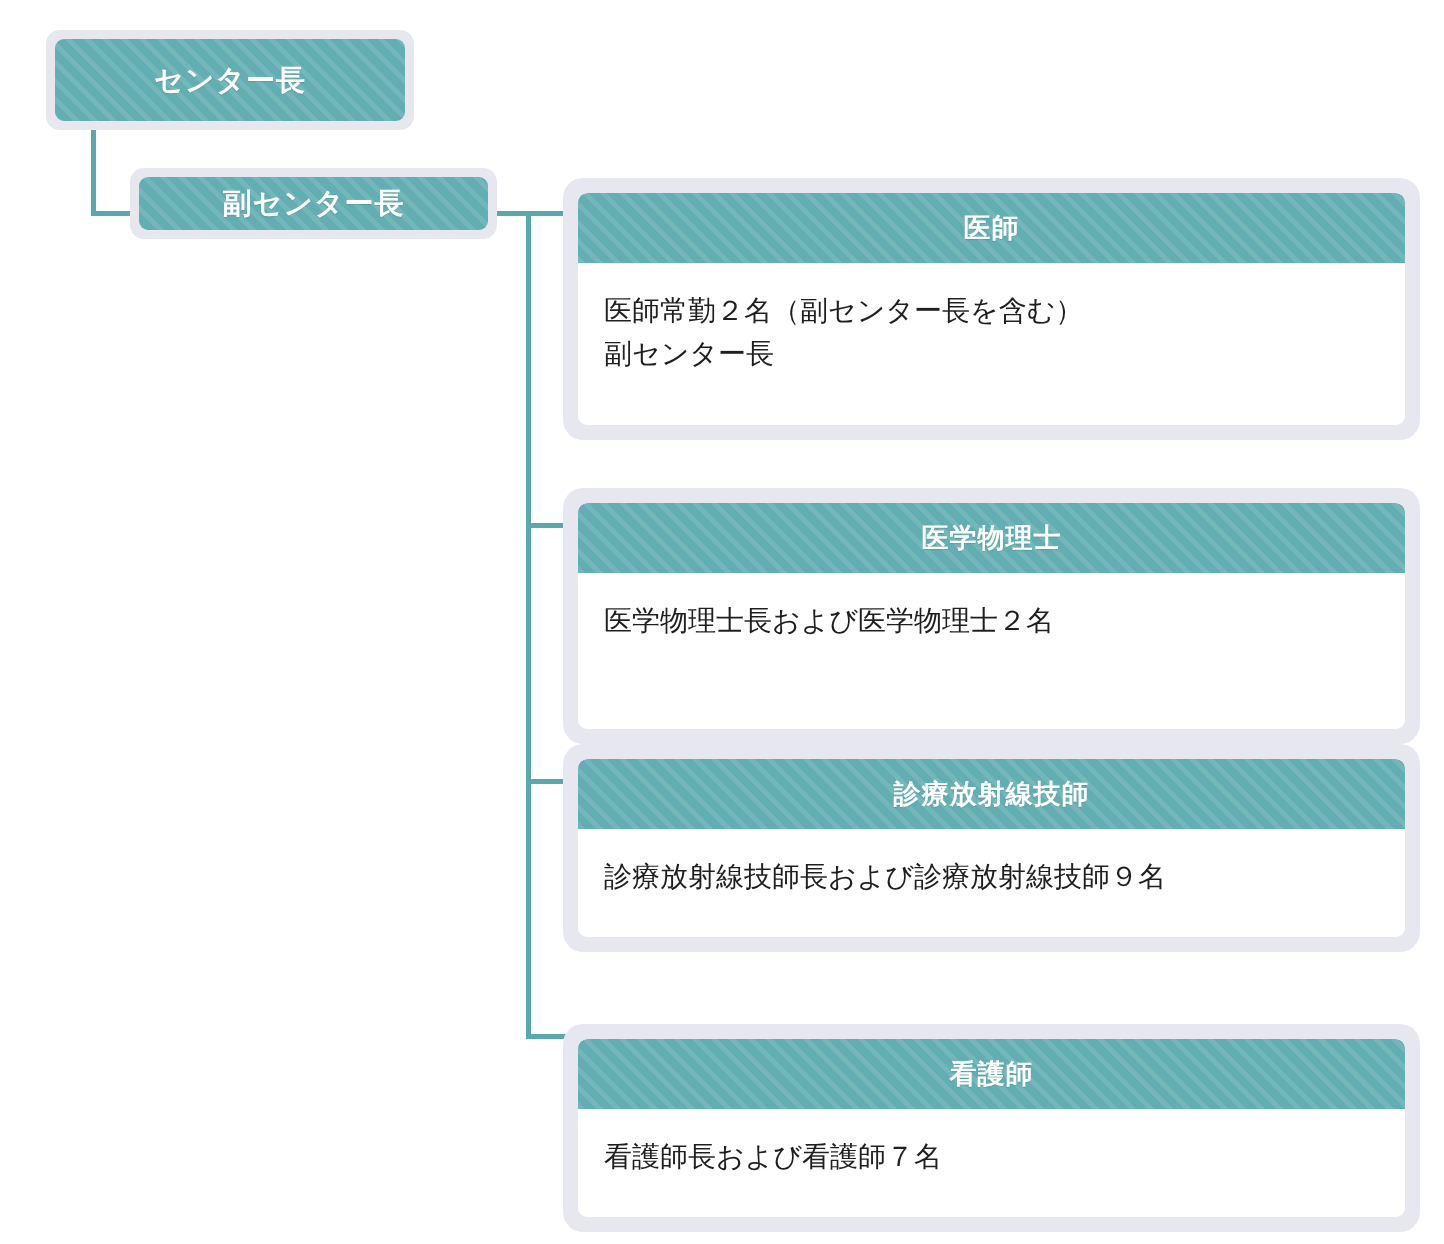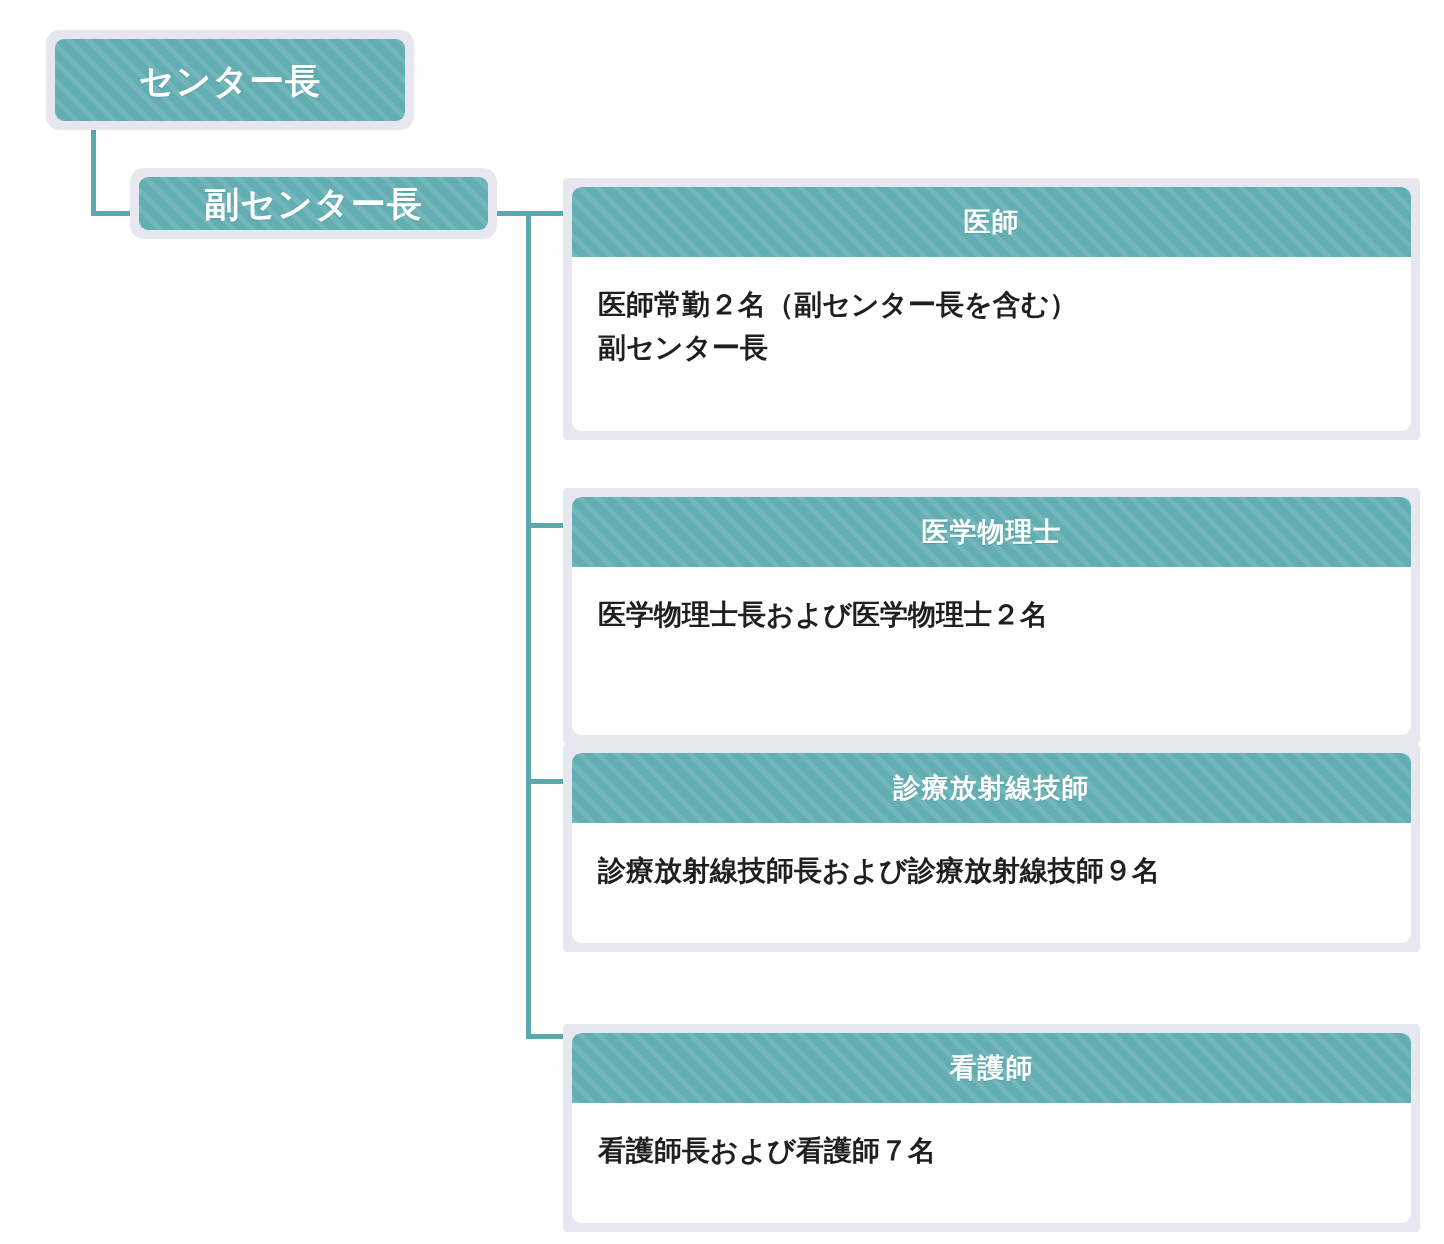--- a/index.html
+++ b/index.html
@@ -45,39 +45,39 @@
     width: 100%;
     height: 100%;
     border-radius: 9px;
     display: flex;
     align-items: center;
     justify-content: center;
     box-sizing: border-box;
   }
   .node-label {
     color: #ffffff;
-    font-size: 35px;
+    font-size: 29px;
     font-weight: 700;
     letter-spacing: 1px;
     line-height: 1;
     text-shadow: 0 1px 1px rgba(0,0,0,0.10);
   }
 
   #node-director   { left: 46px;  top: 30px;  width: 368px; height: 100px; }
   #node-deputy     { left: 130px; top: 168px; width: 367px; height: 71px;  }
 
   
   .card-frame {
     position: absolute;
     left: 563px;
     width: 857px;
     background: #e7e7f0;
-    border-radius: 4px;
-    box-sizing: border-box;
-    padding: 9px;
+    border-radius: 20px;
+    box-sizing: border-box;
+    padding: 15px;
   }
   .card-inner {
     width: 100%;
     height: 100%;
     background: #ffffff;
     border-radius: 9px;
     overflow: hidden;
     box-sizing: border-box;
     display: flex;
     flex-direction: column;
@@ -101,21 +101,20 @@
   .card-body {
     flex: 1 1 auto;
     padding: 26px 26px 0 26px;
     box-sizing: border-box;
   }
   .card-line {
     color: #1f1f1f;
     font-size: 28px;
     line-height: 1.55;
     white-space: nowrap;
-    font-weight: bold;
   }
 
   #card-0 { top: 178px;  height: 262px; }
   #card-1 { top: 488px;  height: 256px; }
   #card-2 { top: 744px;  height: 208px; }
   #card-3 { top: 1000px; height: 208px; margin-top: 24px; }
 
   
   .conn {
     position: absolute;

